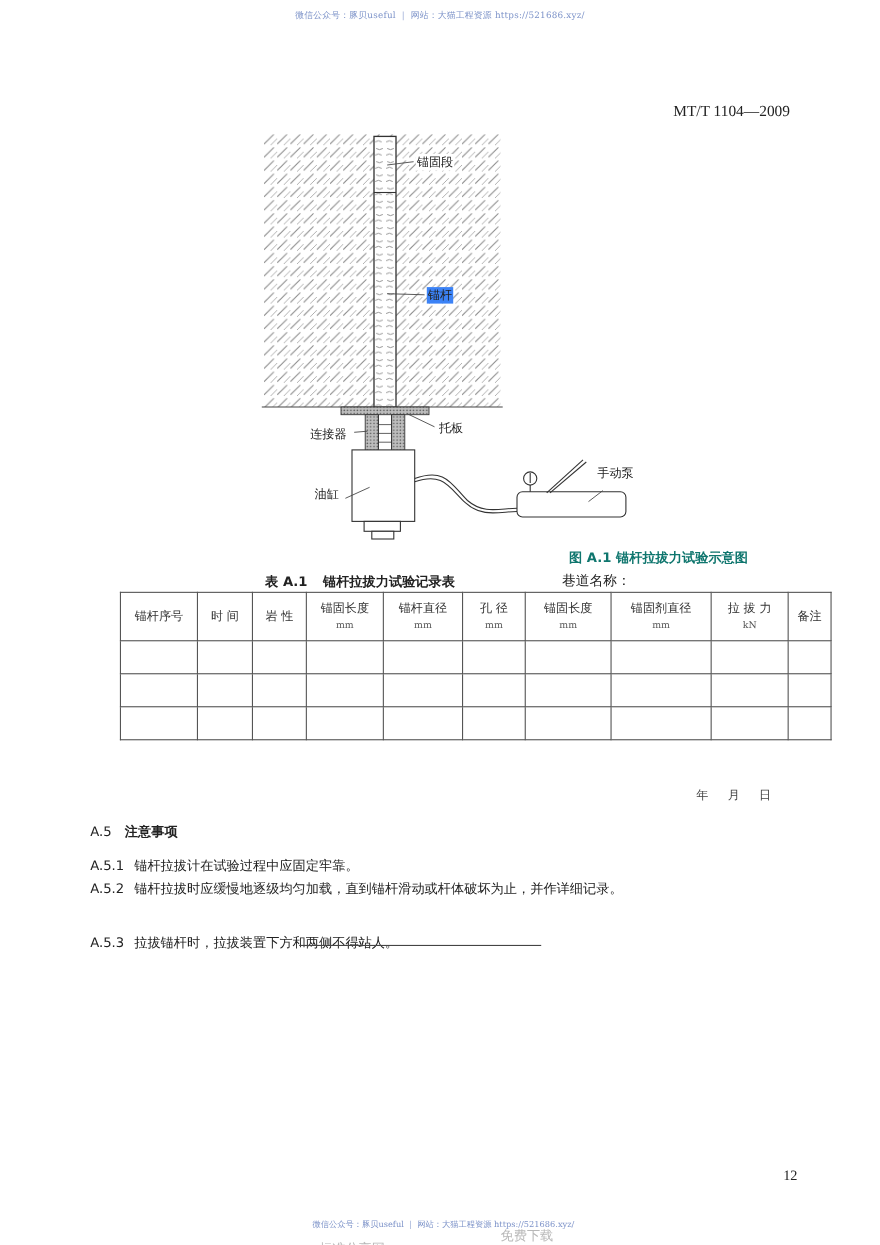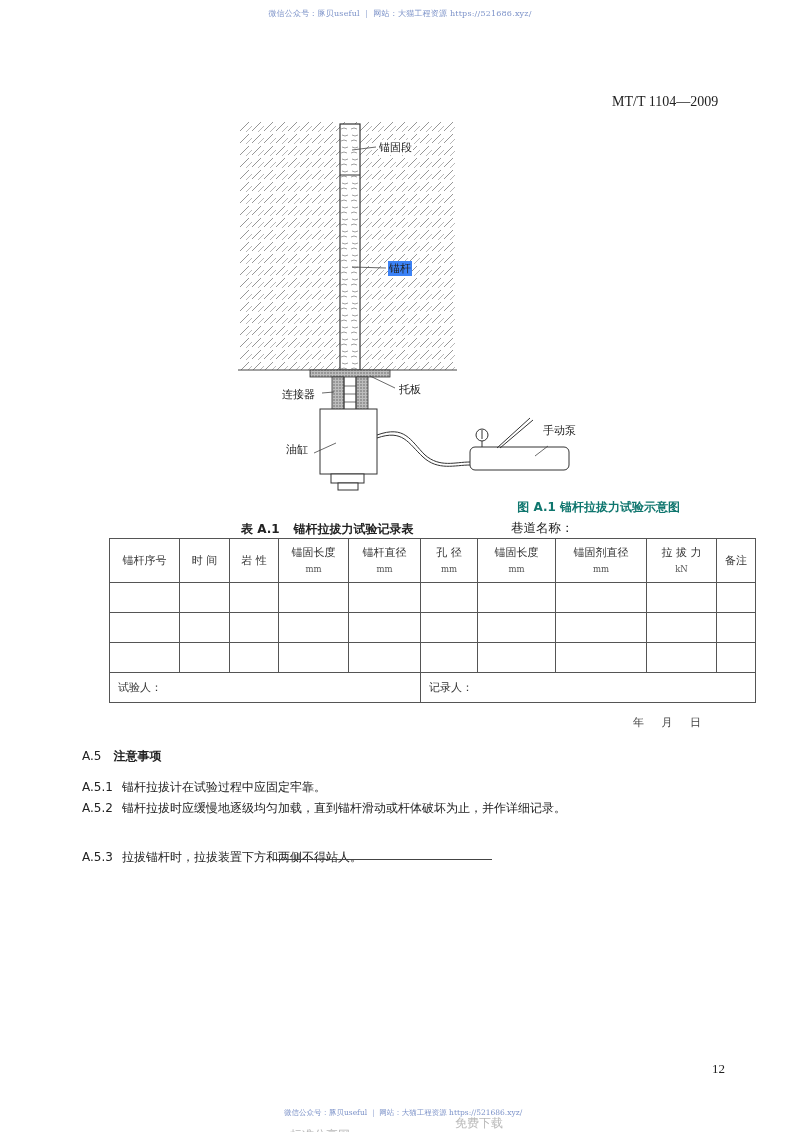--- a/index.html
+++ b/index.html
@@ -160,24 +160,20 @@
         <td></td>
         <td></td>
         <td></td>
         <td></td>
         <td></td>
         <td></td>
         <td></td>
         <td></td>
         <td></td>
   </tr>
-  <tr class="sig">
-    <td colspan="5">试验人：</td>
-    <td colspan="5">记录人：</td>
-  </tr>
 </tbody>
   </table>
 
 <div class="abs date">年 月 日</div>
 
 <div class="abs sec-title">
   <span class="num">A.5</span><span>注意事项</span>
 </div>
 
 <div class="abs item" style="top:779px;">

